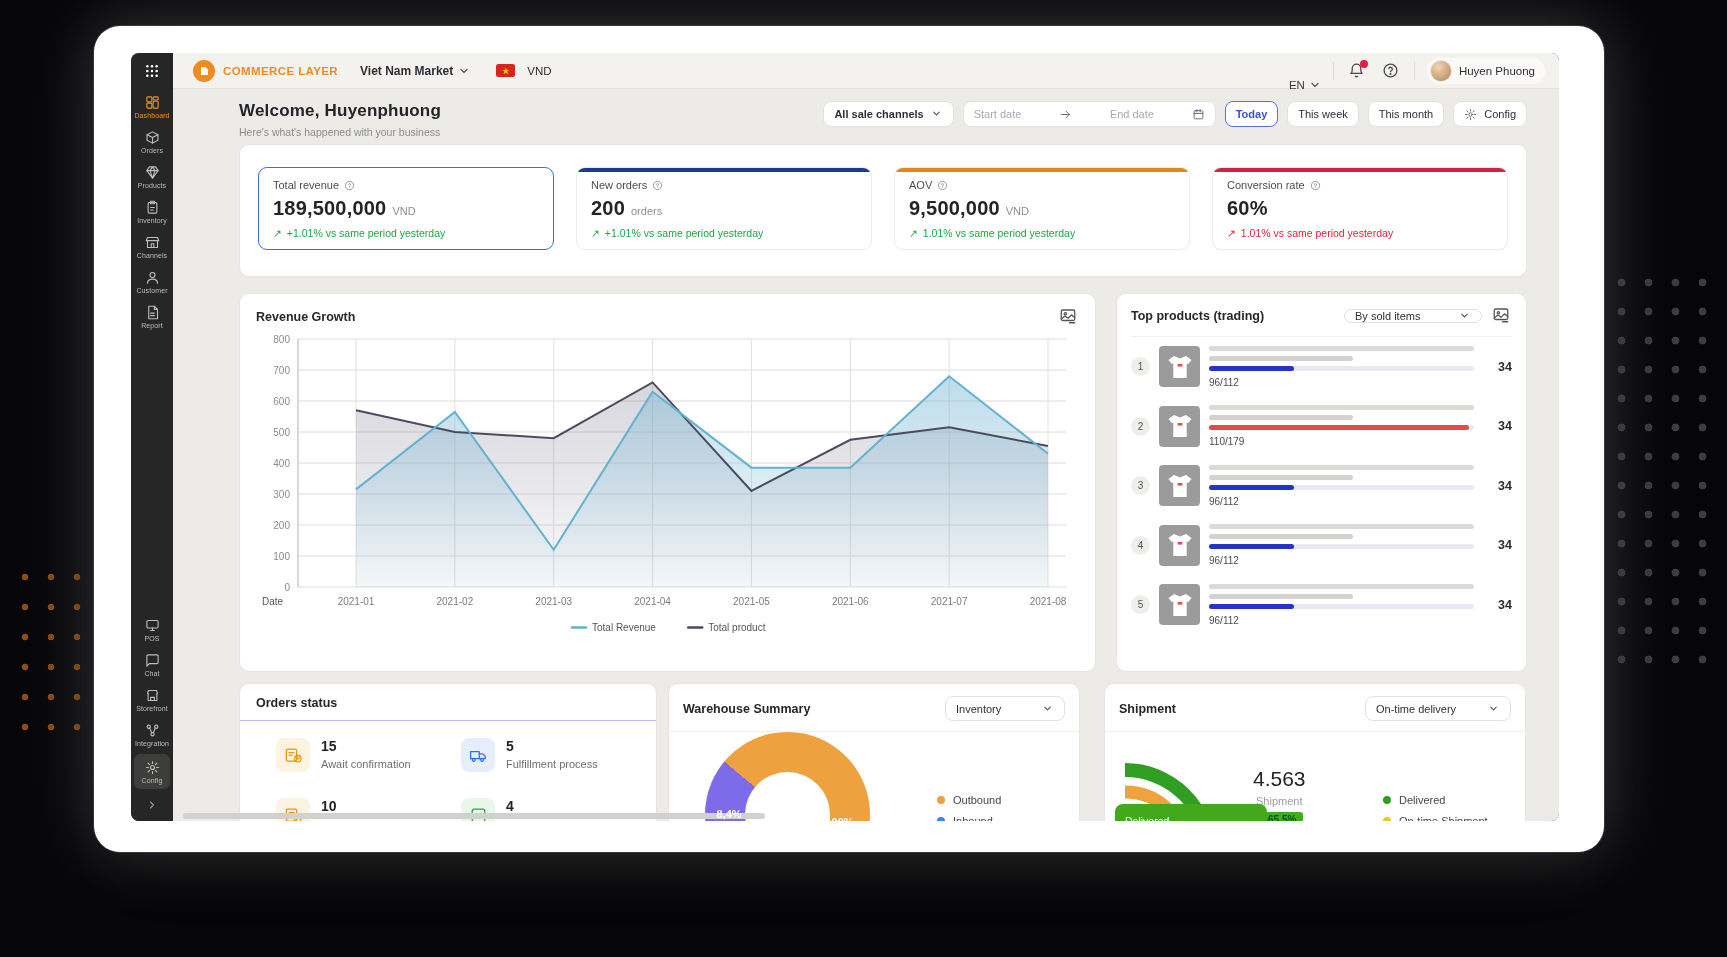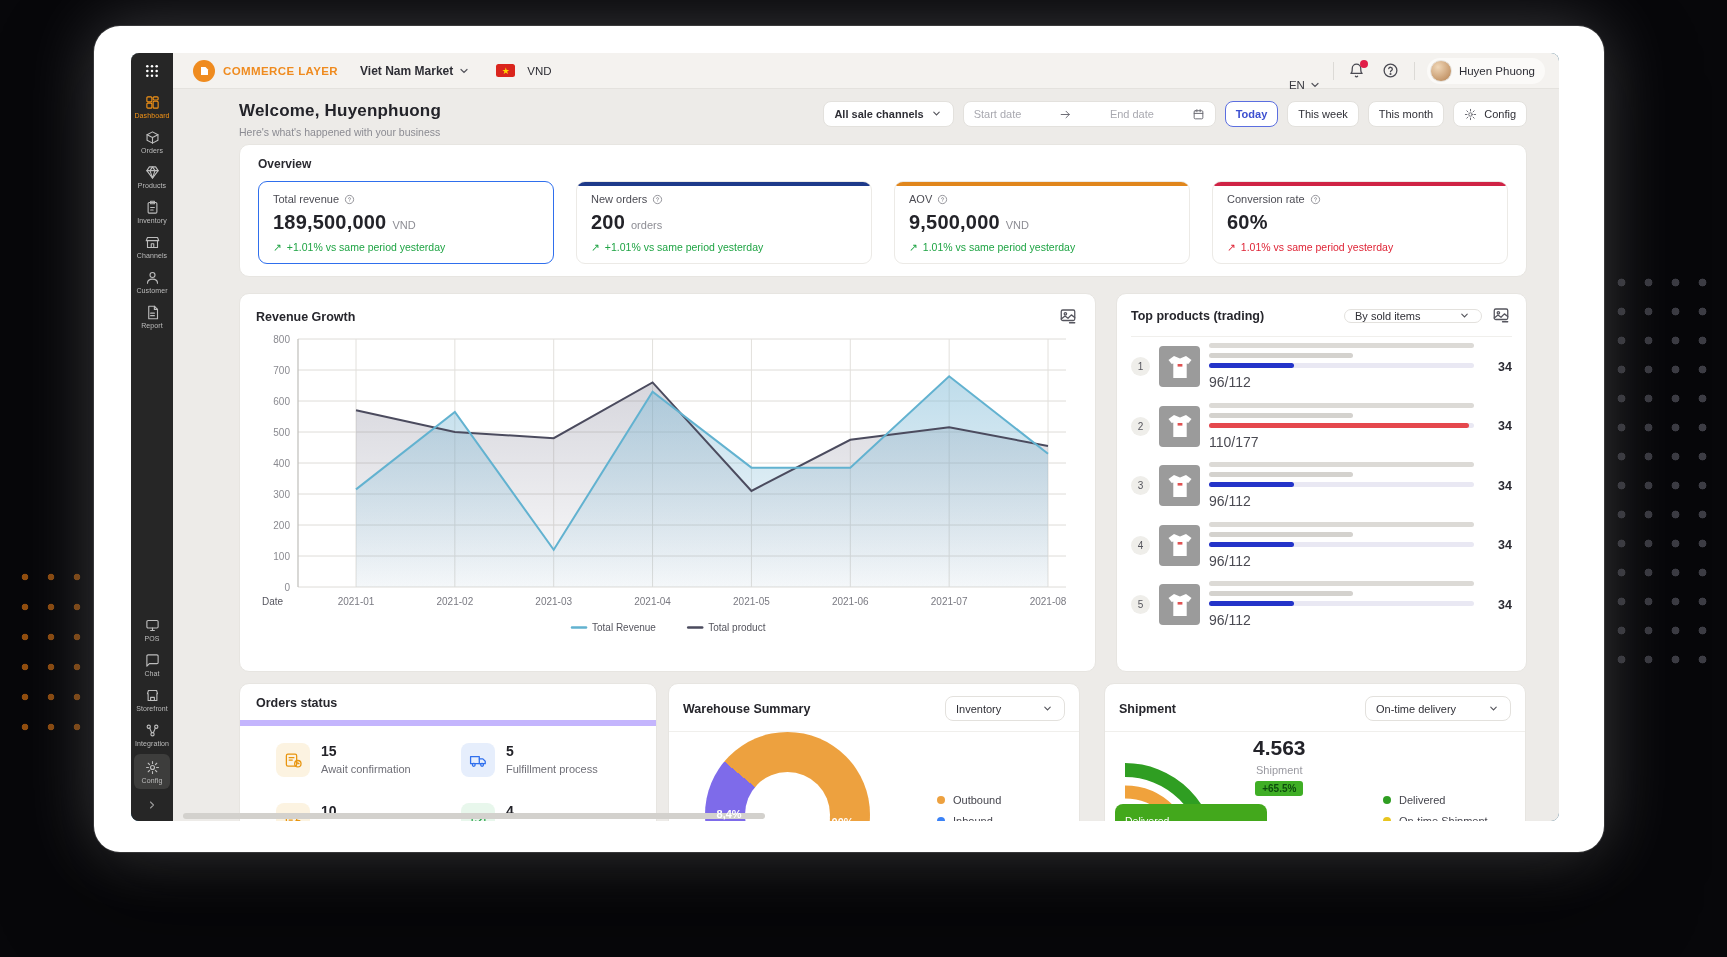--- a/index.html
+++ b/index.html
@@ -103,47 +103,47 @@
   .prod-row { display:flex; align-items:center; gap:9px; height:59.5px; }
   .rank-badge { width:19px; height:19px; border-radius:50%; background:#efeeea; color:#55555c; font-size:10px;
     display:flex; align-items:center; justify-content:center; flex:0 0 19px; }
   .thumb { width:41px; height:41px; border-radius:4px; background:#9b9b9b; flex:0 0 41px; display:flex; align-items:center; justify-content:center; }
   .thumb svg { width:34px; height:34px; }
   .bars { flex:1; display:flex; flex-direction:column; gap:5px; }
   .skel { height:5px; border-radius:3px; background:#dcdad6; }
   .skel.s2 { background:#d4d2ce; }
   .track { height:5px; border-radius:3px; background:#e9e8f3; position:relative; }
   .fill { position:absolute; left:0; top:0; bottom:0; border-radius:3px; }
-  .ratio { font-size:14px; color:#4a4a52; margin-top:1px; }
+  .ratio { font-size:10px; color:#4a4a52; margin-top:1px; }
   .prod-val { font-size:12.5px; color:#2b2b33; font-weight:bold; margin-left:4px; }
 
   
   .bottom-row { display:flex; margin-top:11px; height:225px; }
   .orders-panel { width:418px; padding:12px 0 0; }
-  .orders-panel .panel-head { padding:0 16px 10px; border-bottom:6px solid #c4b5fd; }
+  .orders-panel .panel-head { padding:0 16px 10px; border-bottom:1px solid #c4b5fd; }
   .tiles { display:grid; grid-template-columns:185px 185px; row-gap:26px; padding:17px 0 0 36px; }
   .tile { display:flex; gap:11px; align-items:flex-start; }
   .tile-icon { width:34px; height:34px; border-radius:8px; display:flex; align-items:center; justify-content:center; }
   .tile-icon svg { width:19px; height:19px; }
   .tile-num { font-size:14px; font-weight:bold; color:#232329; }
   .tile-label { font-size:11px; color:#6f6f77; margin-top:4px; }
 
   .warehouse-panel { width:412px; margin-left:11px; padding:12px 0 0; position:relative; overflow:hidden; }
   .warehouse-panel .panel-head, .shipment-panel .panel-head { padding:0 14px 10px; border-bottom:1px solid #f0efec; }
   .donut { position:absolute; left:36px; top:48px; width:165px; height:165px; border-radius:50%; }
   .donut::after { content:""; position:absolute; left:24%; top:24%; width:52%; height:52%; border-radius:50%; background:#fff; }
   .donut-label { position:absolute; color:#fff; font-size:11px; font-weight:bold; z-index:2; }
   .legend { position:absolute; display:flex; flex-direction:column; gap:9px; }
   .legend-item { display:flex; align-items:center; gap:8px; font-size:11px; color:#45454d; }
   .dot { width:8px; height:8px; border-radius:50%; }
 
   .shipment-panel { width:422px; margin-left:24px; padding:12px 0 0; position:relative; overflow:hidden; }
   .gauge { position:absolute; left:12px; top:44px; width:130px; height:130px; }
   .ship-center { position:absolute; left:148px; top:52px; display:flex; flex-direction:column; align-items:center; }
-  .ship-total { font-size:21px; font-weight:bold; color:#232329; }
+  .ship-total { font-size:21px; font-weight:normal; color:#232329;margin-top:31px; }
   .ship-sub { font-size:11px; color:#9a9aa1; margin-top:4px; }
   .ship-badge { margin-top:5px; background:#3fae25; color:#0d4d0d; font-size:10px; font-weight:bold; border-radius:3px; padding:2px 7px; }
   .delivered-box { position:absolute; left:10px; top:120px; width:152px; height:70px; background:#43a81c; border-radius:8px;
     padding:7px 10px; z-index:3; }
   .delivered-label { color:#fff; font-size:10.5px; }
 
   
   .hscroll { position:absolute; left:0; right:0; bottom:2px; height:6px; }
   .hscroll .handle { position:absolute; left:10px; width:42%; top:0; bottom:0; border-radius:3px; background:#d3d1cd; }
 
@@ -397,21 +397,20 @@
                     <circle cx="12" cy="12" r="3.2"></circle>
                     <path d="M12 2.5v3M12 18.5v3M2.5 12h3M18.5 12h3M5.2 5.2l2.1 2.1M16.7 16.7l2.1 2.1M18.8 5.2l-2.1 2.1M7.3 16.7l-2.1 2.1"></path>
                   </svg>
                 </span>
             <span>Config</span>
           </div>
         </div>
       </div>
 
       <div class="panel overview">
-        <div class="overview-title">Overview</div>
         <div class="stat-row" id="stat-row">
               <div class="stat-card outline" style="border-color: rgb(47, 111, 237);">
                 <div class="stat-label-row">
                   <span>Total revenue</span>
                   <span class="icon">
                     <svg viewBox="0 0 24 24" fill="none" stroke="currentColor" stroke-width="2">
                       <circle cx="12" cy="12" r="9"></circle>
                       <path d="M9.8 9.5a2.3 2.3 0 0 1 4.5.7c0 1.5-2.3 1.9-2.3 3.3" stroke-linecap="round"></path>
                       <circle cx="12" cy="16.8" r="0.8" fill="currentColor" stroke="none"></circle>
                     </svg>
@@ -612,21 +611,21 @@
                       <path d="M11 6l6 2.6L23 6l5.5 4-3.2 4-1.6-.6V28H10.3V13.4l-1.6.6-3.2-4z" fill="#ffffff"></path>
                       <rect x="14.6" y="14" width="4.8" height="2.6" fill="#e05252"></rect>
                     </svg>
                   </span>
                   <div class="bars">
                     <div class="skel" style="width: 96%;"></div>
                     <div class="skel s2" style="width: 52%;"></div>
                     <div class="track" style="width: 96%;">
                       <div class="fill" style="width: 98%; background: rgb(229, 72, 77);"></div>
                     </div>
-                    <div class="ratio">110/177</div>
+                    <div class="ratio">110/179</div>
                   </div>
                   <span class="prod-val">34</span>
                 </div>
                 <div class="prod-row">
                   <span class="rank-badge">3</span>
                   <span class="thumb">
                     <svg viewBox="0 0 34 34">
                       <path d="M11 6l6 2.6L23 6l5.5 4-3.2 4-1.6-.6V28H10.3V13.4l-1.6.6-3.2-4z" fill="#ffffff"></path>
                       <rect x="14.6" y="14" width="4.8" height="2.6" fill="#e05252"></rect>
                     </svg>

